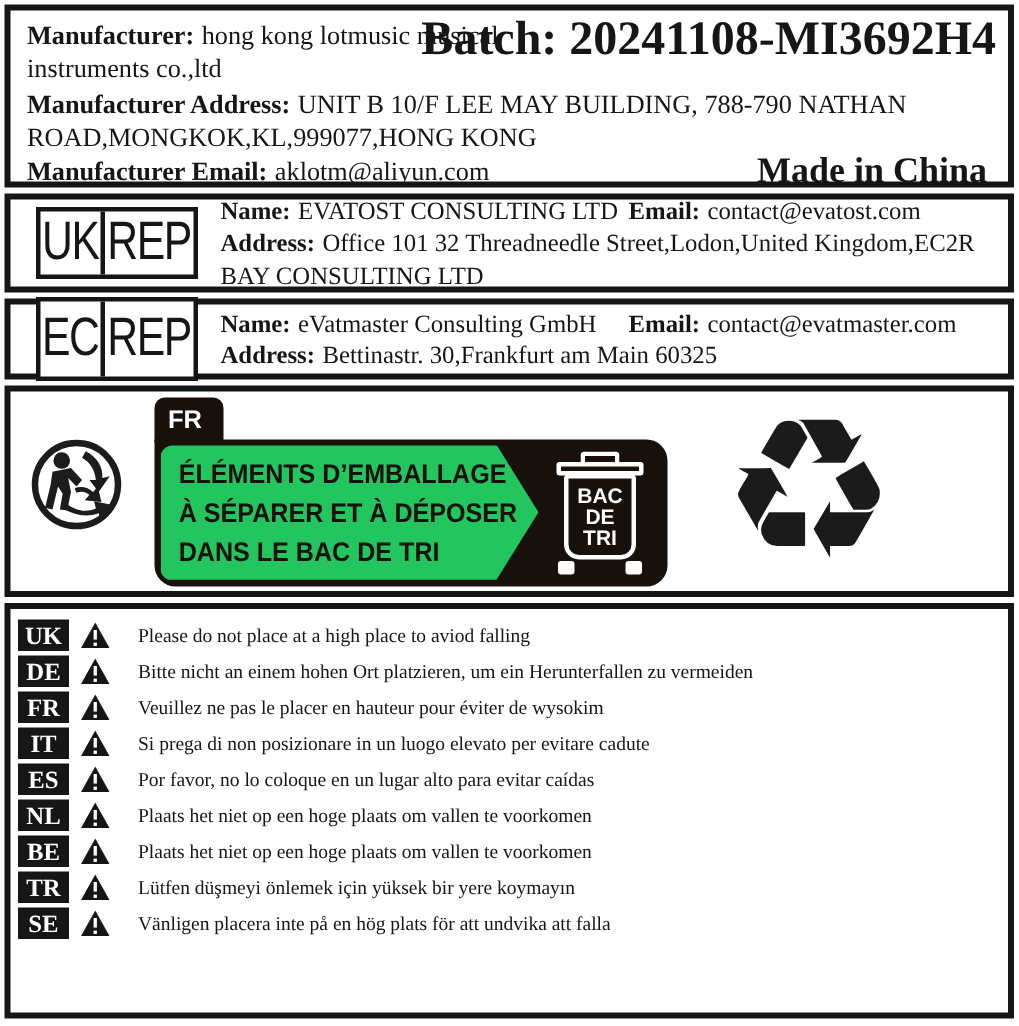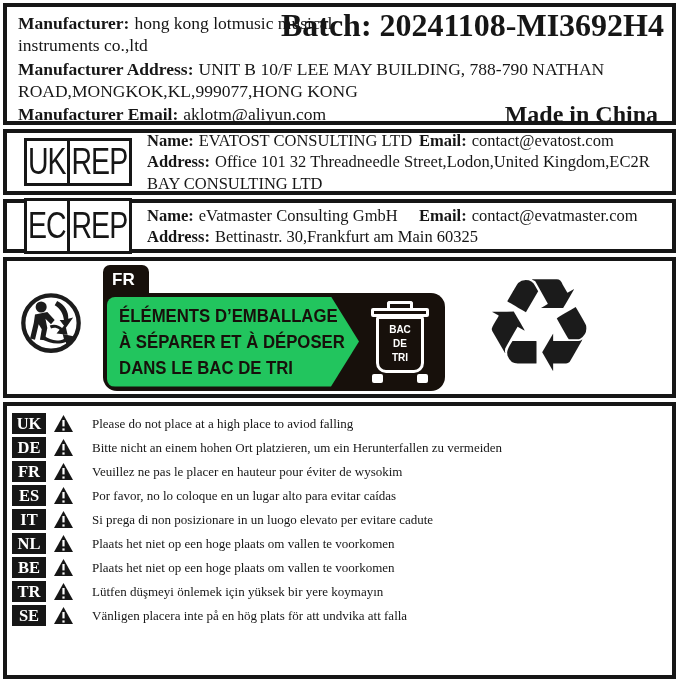--- a/index.html
+++ b/index.html
@@ -52,21 +52,21 @@
   .fr-text{padding-left:13px;font-family:"Liberation Sans", sans-serif;font-weight:bold;font-size:18px;line-height:26px;
     color:var(--banner);transform:scaleX(0.93);transform-origin:left center;white-space:nowrap;}
   .bin{position:absolute;right:13px;top:8px;width:64px;height:82px;}
   .bin-handle{position:absolute;left:50%;transform:translateX(-50%);top:0;width:26px;height:10px;
     border:3px solid #fff;border-bottom:none;border-radius:3px 3px 0 0;box-sizing:border-box;}
   .bin-lid{position:absolute;left:50%;transform:translateX(-50%);top:7px;width:58px;height:9px;
     border:3px solid #fff;border-radius:2px;box-sizing:border-box;background:var(--banner);}
   .bin-body{position:absolute;left:50%;transform:translateX(-50%);top:15px;width:48px;height:57px;
     border:3px solid #fff;border-radius:3px 3px 10px 10px;box-sizing:border-box;
     display:flex;flex-direction:column;align-items:center;justify-content:center;
-    color:#fff;font-family:"Liberation Sans", sans-serif;font-weight:bold;font-size:10px;line-height:14px;}
+    color:#fff;font-family:"Liberation Sans", sans-serif;font-weight:bold;font-size:14px;line-height:14px;}
   .bin-wheel{position:absolute;bottom:0;width:11px;height:9px;background:#fff;border-radius:2px;}
   .wl{left:4px;}.wr{right:4px;}
   .recycle-glyph{font-family:"DejaVu Sans", sans-serif;font-size:130px;line-height:1;margin-left:36px;margin-top:-4px;color:#1b1b1b;}
 
   
   .box-warnings{height:277px;padding:6px 6px 0 5px;}
   .warning-row{display:flex;align-items:flex-start;margin-bottom:1px;}
   .lang-badge{flex:0 0 34px;height:21px;background:var(--ink);color:#fff;font-weight:bold;font-size:16.5px;
     display:flex;align-items:center;justify-content:center;margin-top:1px;}
   .warn-tri{flex:0 0 19px;margin-left:8px;margin-top:3px;line-height:0;}
@@ -185,44 +185,44 @@
       <svg viewBox="0 0 19 17" width="19" height="17" aria-hidden="true">
         <polygon points="9.5,0 0,17 19,17" fill="#161616"></polygon>
         <rect x="8.4" y="5" width="2.2" height="6.4" fill="#ffffff"></rect>
         <rect x="8.4" y="13.4" width="2.2" height="2.2" fill="#ffffff"></rect>
       </svg>
     </span>
     <span class="warning-text">Veuillez ne pas le placer en hauteur pour éviter de wysokim</span>
   </div>
 
   <div class="warning-row">
+    <span class="lang-badge">IT</span>
+    <span class="warn-tri">
+      <svg viewBox="0 0 19 17" width="19" height="17" aria-hidden="true">
+        <polygon points="9.5,0 0,17 19,17" fill="#161616"></polygon>
+        <rect x="8.4" y="5" width="2.2" height="6.4" fill="#ffffff"></rect>
+        <rect x="8.4" y="13.4" width="2.2" height="2.2" fill="#ffffff"></rect>
+      </svg>
+    </span>
+    <span class="warning-text">Si prega di non posizionare in un luogo elevato per evitare cadute</span>
+  </div>
+
+  <div class="warning-row">
     <span class="lang-badge">ES</span>
     <span class="warn-tri">
       <svg viewBox="0 0 19 17" width="19" height="17" aria-hidden="true">
         <polygon points="9.5,0 0,17 19,17" fill="#161616"></polygon>
         <rect x="8.4" y="5" width="2.2" height="6.4" fill="#ffffff"></rect>
         <rect x="8.4" y="13.4" width="2.2" height="2.2" fill="#ffffff"></rect>
       </svg>
     </span>
     <span class="warning-text">Por favor, no lo coloque en un lugar alto para evitar caídas</span>
   </div>
 
   <div class="warning-row">
-    <span class="lang-badge">IT</span>
-    <span class="warn-tri">
-      <svg viewBox="0 0 19 17" width="19" height="17" aria-hidden="true">
-        <polygon points="9.5,0 0,17 19,17" fill="#161616"></polygon>
-        <rect x="8.4" y="5" width="2.2" height="6.4" fill="#ffffff"></rect>
-        <rect x="8.4" y="13.4" width="2.2" height="2.2" fill="#ffffff"></rect>
-      </svg>
-    </span>
-    <span class="warning-text">Si prega di non posizionare in un luogo elevato per evitare cadute</span>
-  </div>
-
-  <div class="warning-row">
     <span class="lang-badge">NL</span>
     <span class="warn-tri">
       <svg viewBox="0 0 19 17" width="19" height="17" aria-hidden="true">
         <polygon points="9.5,0 0,17 19,17" fill="#161616"></polygon>
         <rect x="8.4" y="5" width="2.2" height="6.4" fill="#ffffff"></rect>
         <rect x="8.4" y="13.4" width="2.2" height="2.2" fill="#ffffff"></rect>
       </svg>
     </span>
     <span class="warning-text">Plaats het niet op een hoge plaats om vallen te voorkomen</span>
   </div>

